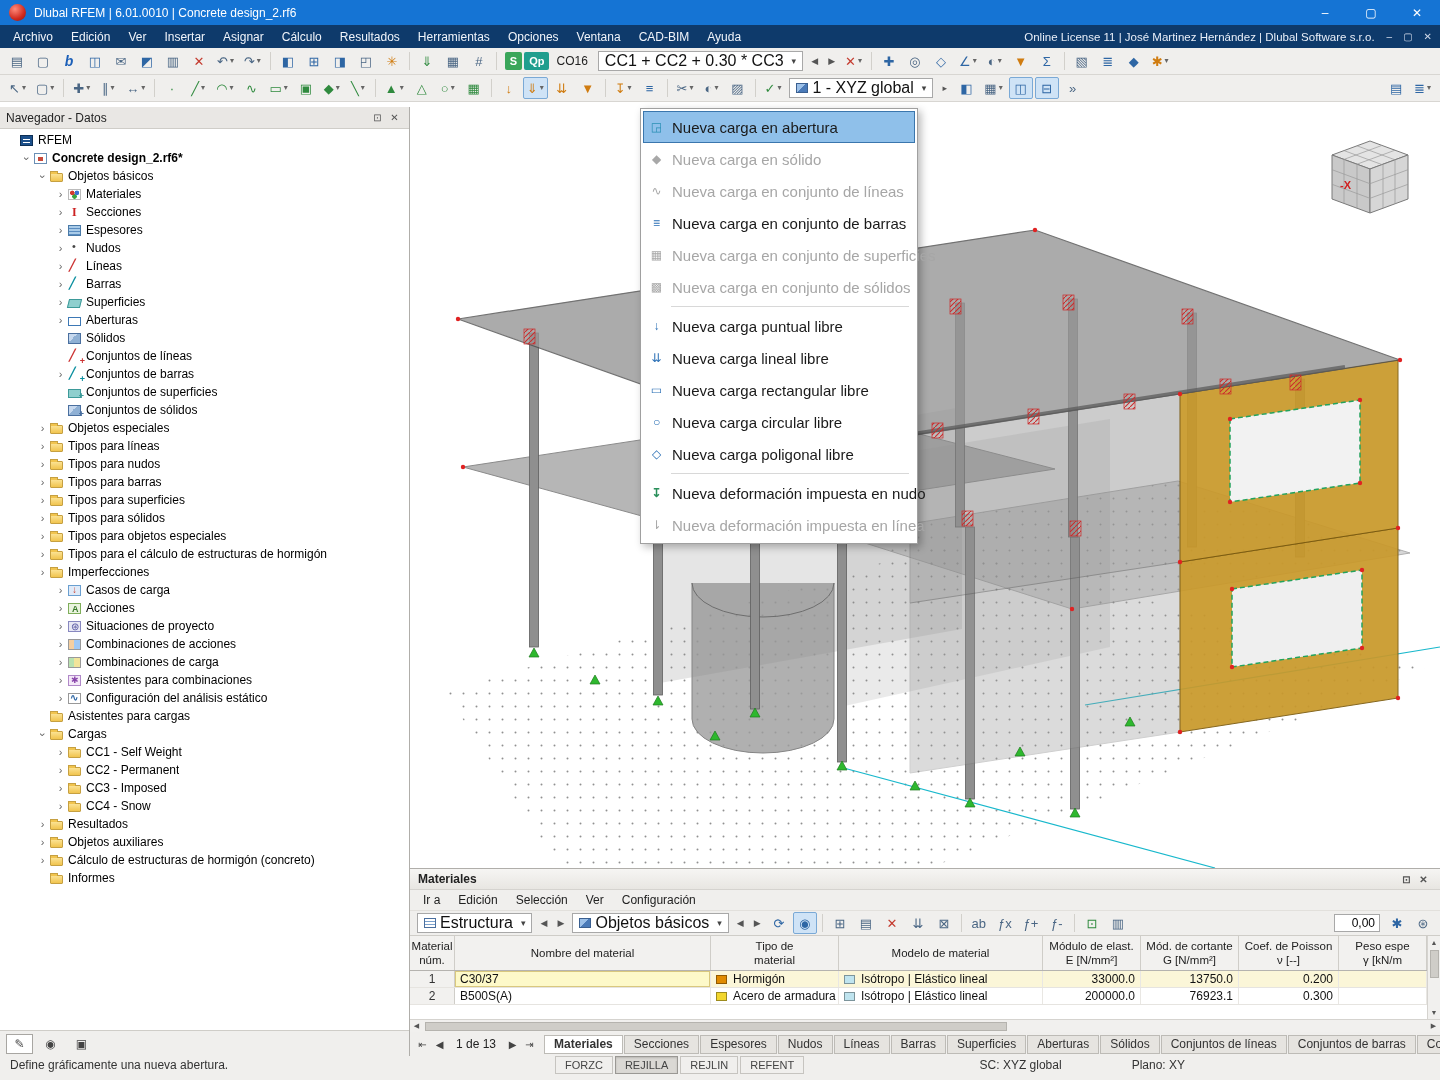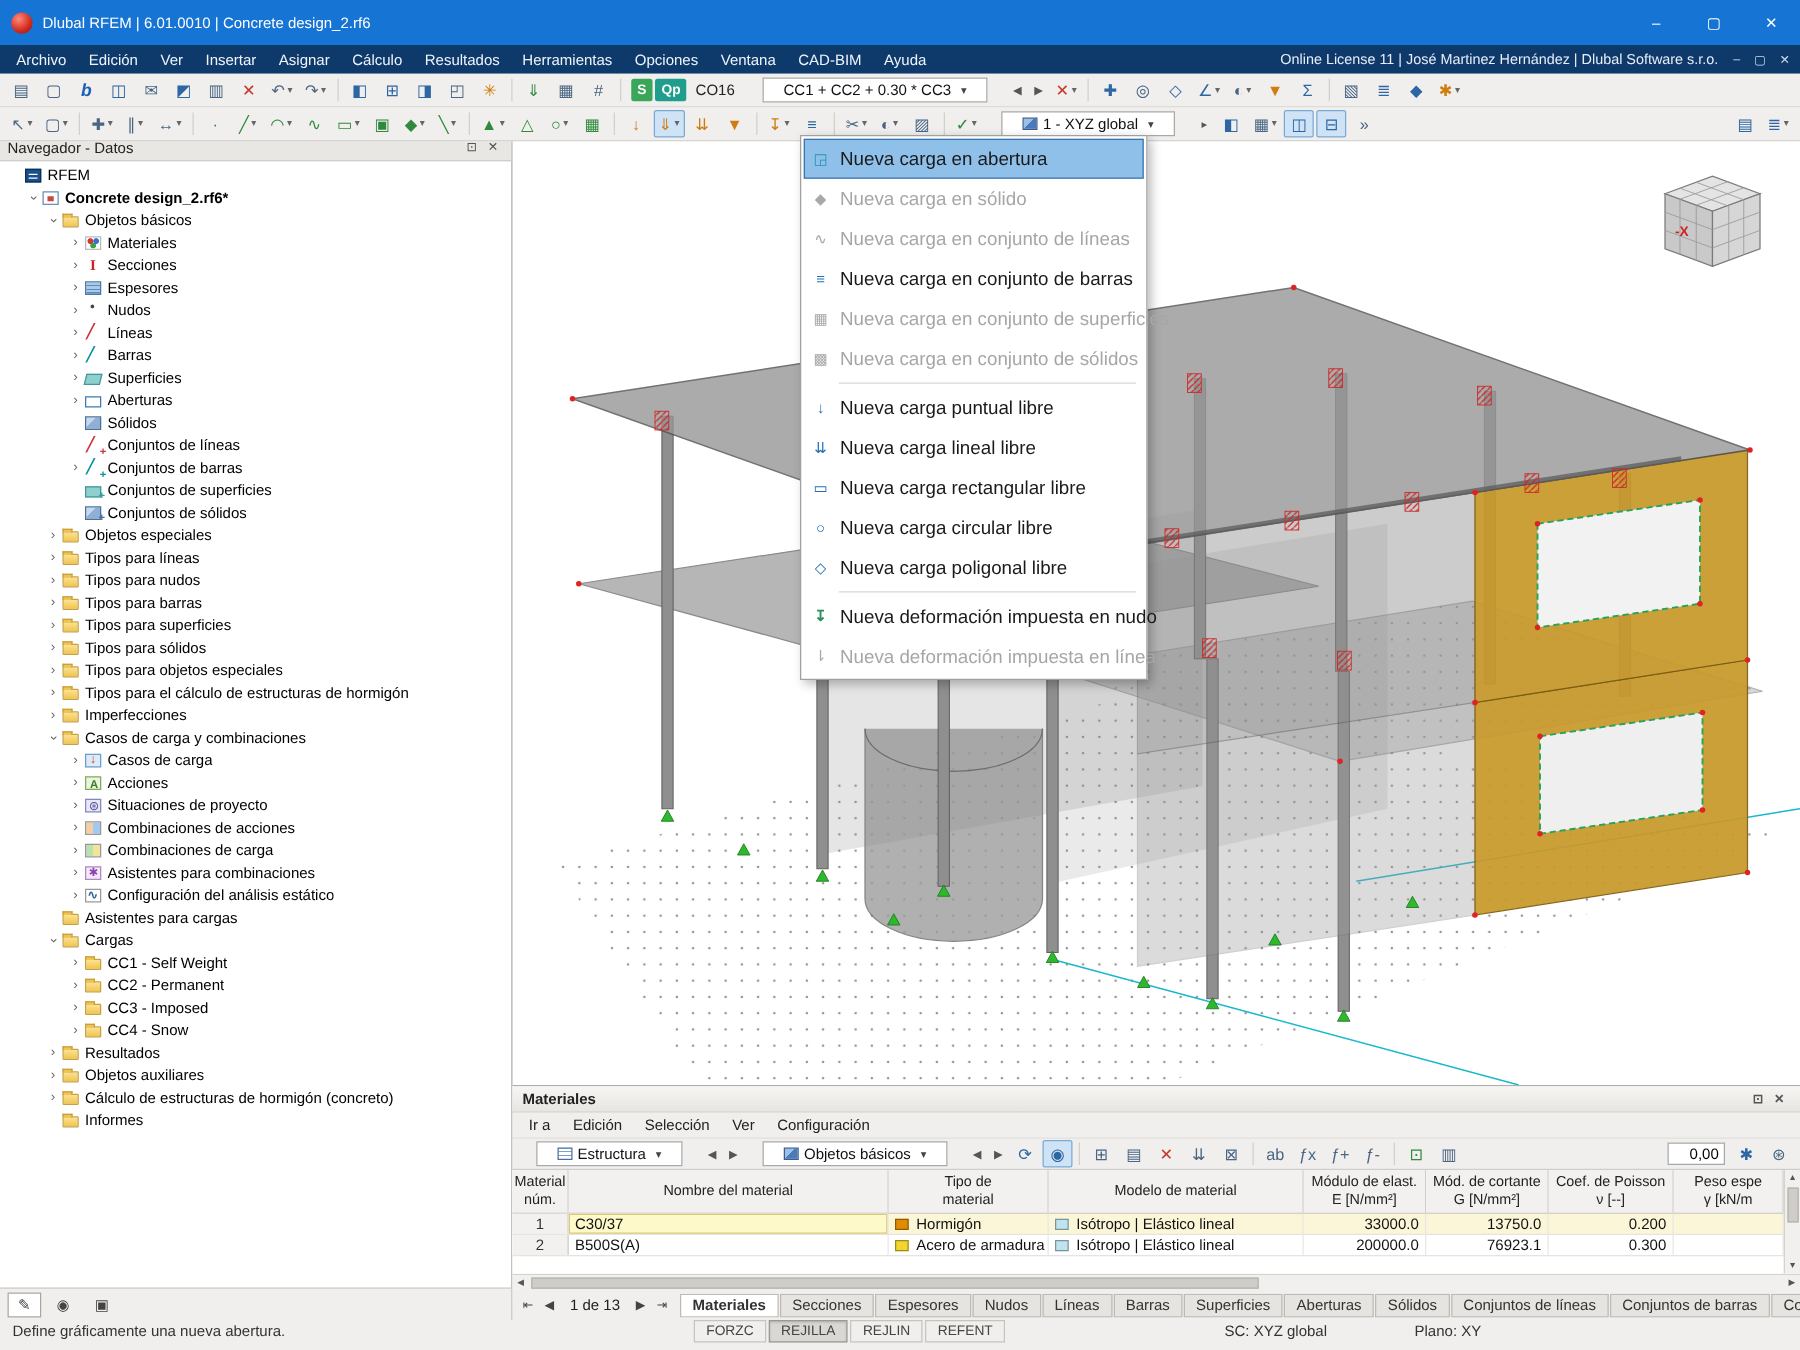--- a/index.html
+++ b/index.html
@@ -1,21 +1,21 @@
 <!DOCTYPE html>
 <html><head>
 <meta charset="utf-8">
 <style>
   *{margin:0;padding:0;box-sizing:border-box}
   html,body{background:#888}
   .app{position:relative;width:1440px;height:1080px;background:#fff;overflow:hidden;
        font-family:"Liberation Sans",sans-serif;font-size:12px;cursor:default}
 
   
-  .titlebar{height:36px;background:#1574d4;display:flex;align-items:center;color:#fff}
+  .titlebar{height:25px;background:#1574d4;display:flex;align-items:center;color:#fff}
   .appicon{width:17px;height:17px;margin:0 8px 0 9px;border-radius:50%;flex:none;
            background:radial-gradient(circle at 35% 30%,#ff8a7a,#d02a1e 60%,#8a1410)}
   .title{font-size:12px}
   .wbtns{margin-left:auto;display:flex;height:100%}
   .wbtn{width:46px;display:flex;align-items:center;justify-content:center;font-size:12px;color:#fff}
 
   
   .menubar{height:23px;background:#0e3a6b;display:flex;align-items:center;color:#f0f4fa;padding-left:4px}
   .menus{display:flex}
   .mbitem{padding:0 9px;font-size:12px;white-space:nowrap}
@@ -35,21 +35,21 @@
   .tbtn.r{color:#c43a2e}.tbtn.g{color:#2f8a3e}.tbtn.o{color:#d07c10}.tbtn.b{color:#2e66a4}
   .tbtn.bb{color:#9fc3ec;font-weight:bold;font-style:italic;font-size:14px}
   .toolbar .tbtn.bb{color:#1b5fb8}
   .tbtn.active{background:#cfe3f6;border-color:#7aa9d6}
   .chip{height:18px;padding:0 5px;color:#fff;font-size:11px;display:inline-flex;align-items:center;
         border-radius:2px;flex:none;font-weight:bold}
   .chip-s{background:#3aa65a;margin-left:4px}
   .chip-qp{background:#1f9e8e;margin-left:2px}
   .co{margin:12px 7px;color:#222;flex:none}
   .combo{display:inline-flex;align-items:center;height:20px;background:#fff;border:1px solid #a8a8a8;
-         margin:0 15px;padding:0 16px;font-size:12px;color:#111;gap:4px;flex:none;white-space:nowrap}
+         margin:0 3px;padding:0 6px;font-size:16px;color:#111;gap:4px;flex:none;white-space:nowrap}
   .combo::after{content:"▾";font-size:9px;color:#444;margin-left:4px}
   .combo .cicon{width:12px;height:10px;background:linear-gradient(135deg,#9cc0e8 0 45%,#4a7ab8 45%);
          border:1px solid #3a5f90;flex:none}
   .combo .cicon.tbl{background:repeating-linear-gradient(180deg,#fff 0 2px,#7aa0cc 2px 3px);border:1px solid #4a6f9f}
   .spacer{flex:1}
 
   
   .navigator{position:absolute;left:0;top:107px;width:410px;height:949px;background:#fff;
              border-right:1px solid #b0aeaa;display:flex;flex-direction:column;z-index:5}
   .panelhead{height:22px;background:#e9e7e4;border-bottom:1px solid #cfcdc8;display:flex;align-items:center;
@@ -503,25 +503,20 @@
           <span class="ticon i-folder"></span>
           <span class="tlabel">Tipos para el cálculo de estructuras de hormigón</span>
         </div>
 
         <div class="trow l2">
           <span class="chev closed"></span>
           <span class="ticon i-folder"></span>
           <span class="tlabel">Imperfecciones</span>
         </div>
 
-        <div class="trow l2">
-          <span class="chev open"></span>
-          <span class="ticon i-folder"></span>
-          <span class="tlabel">Casos de carga y combinaciones</span>
-        </div>
 
         <div class="trow l3">
           <span class="chev closed"></span>
           <span class="ticon i-loadcase"></span>
           <span class="tlabel">Casos de carga</span>
         </div>
 
         <div class="trow l3">
           <span class="chev closed"></span>
           <span class="ticon i-actions"></span>

